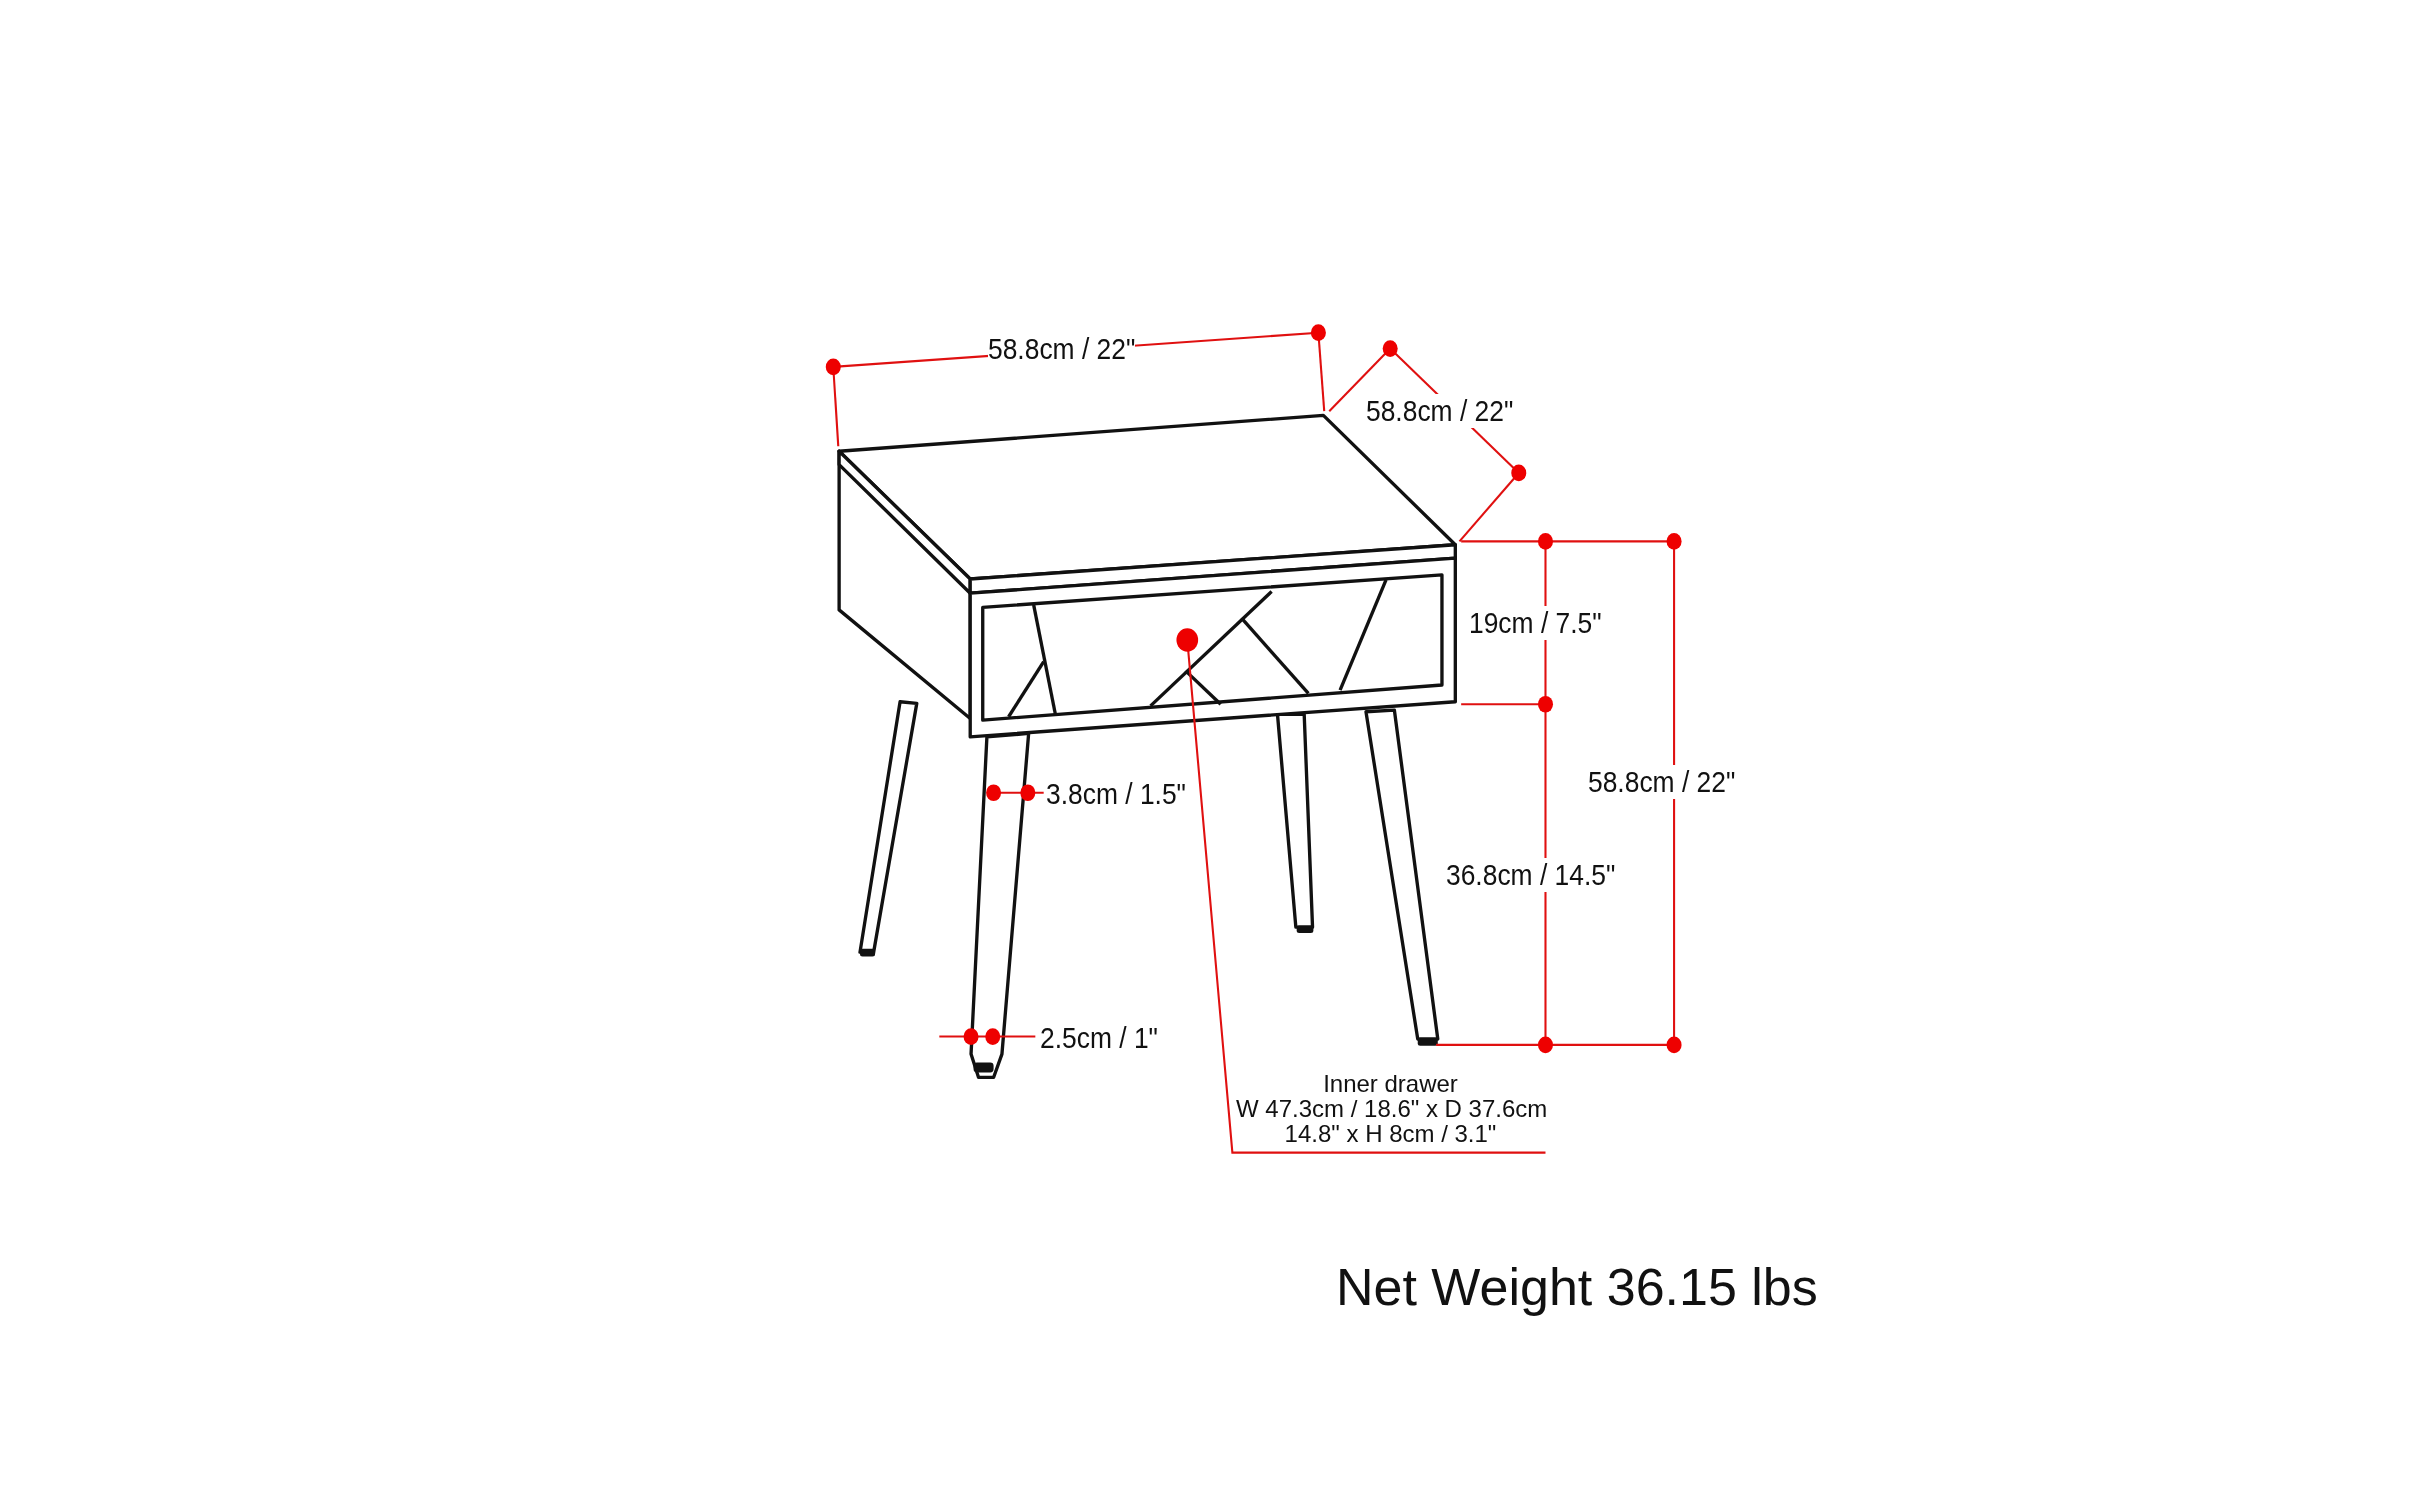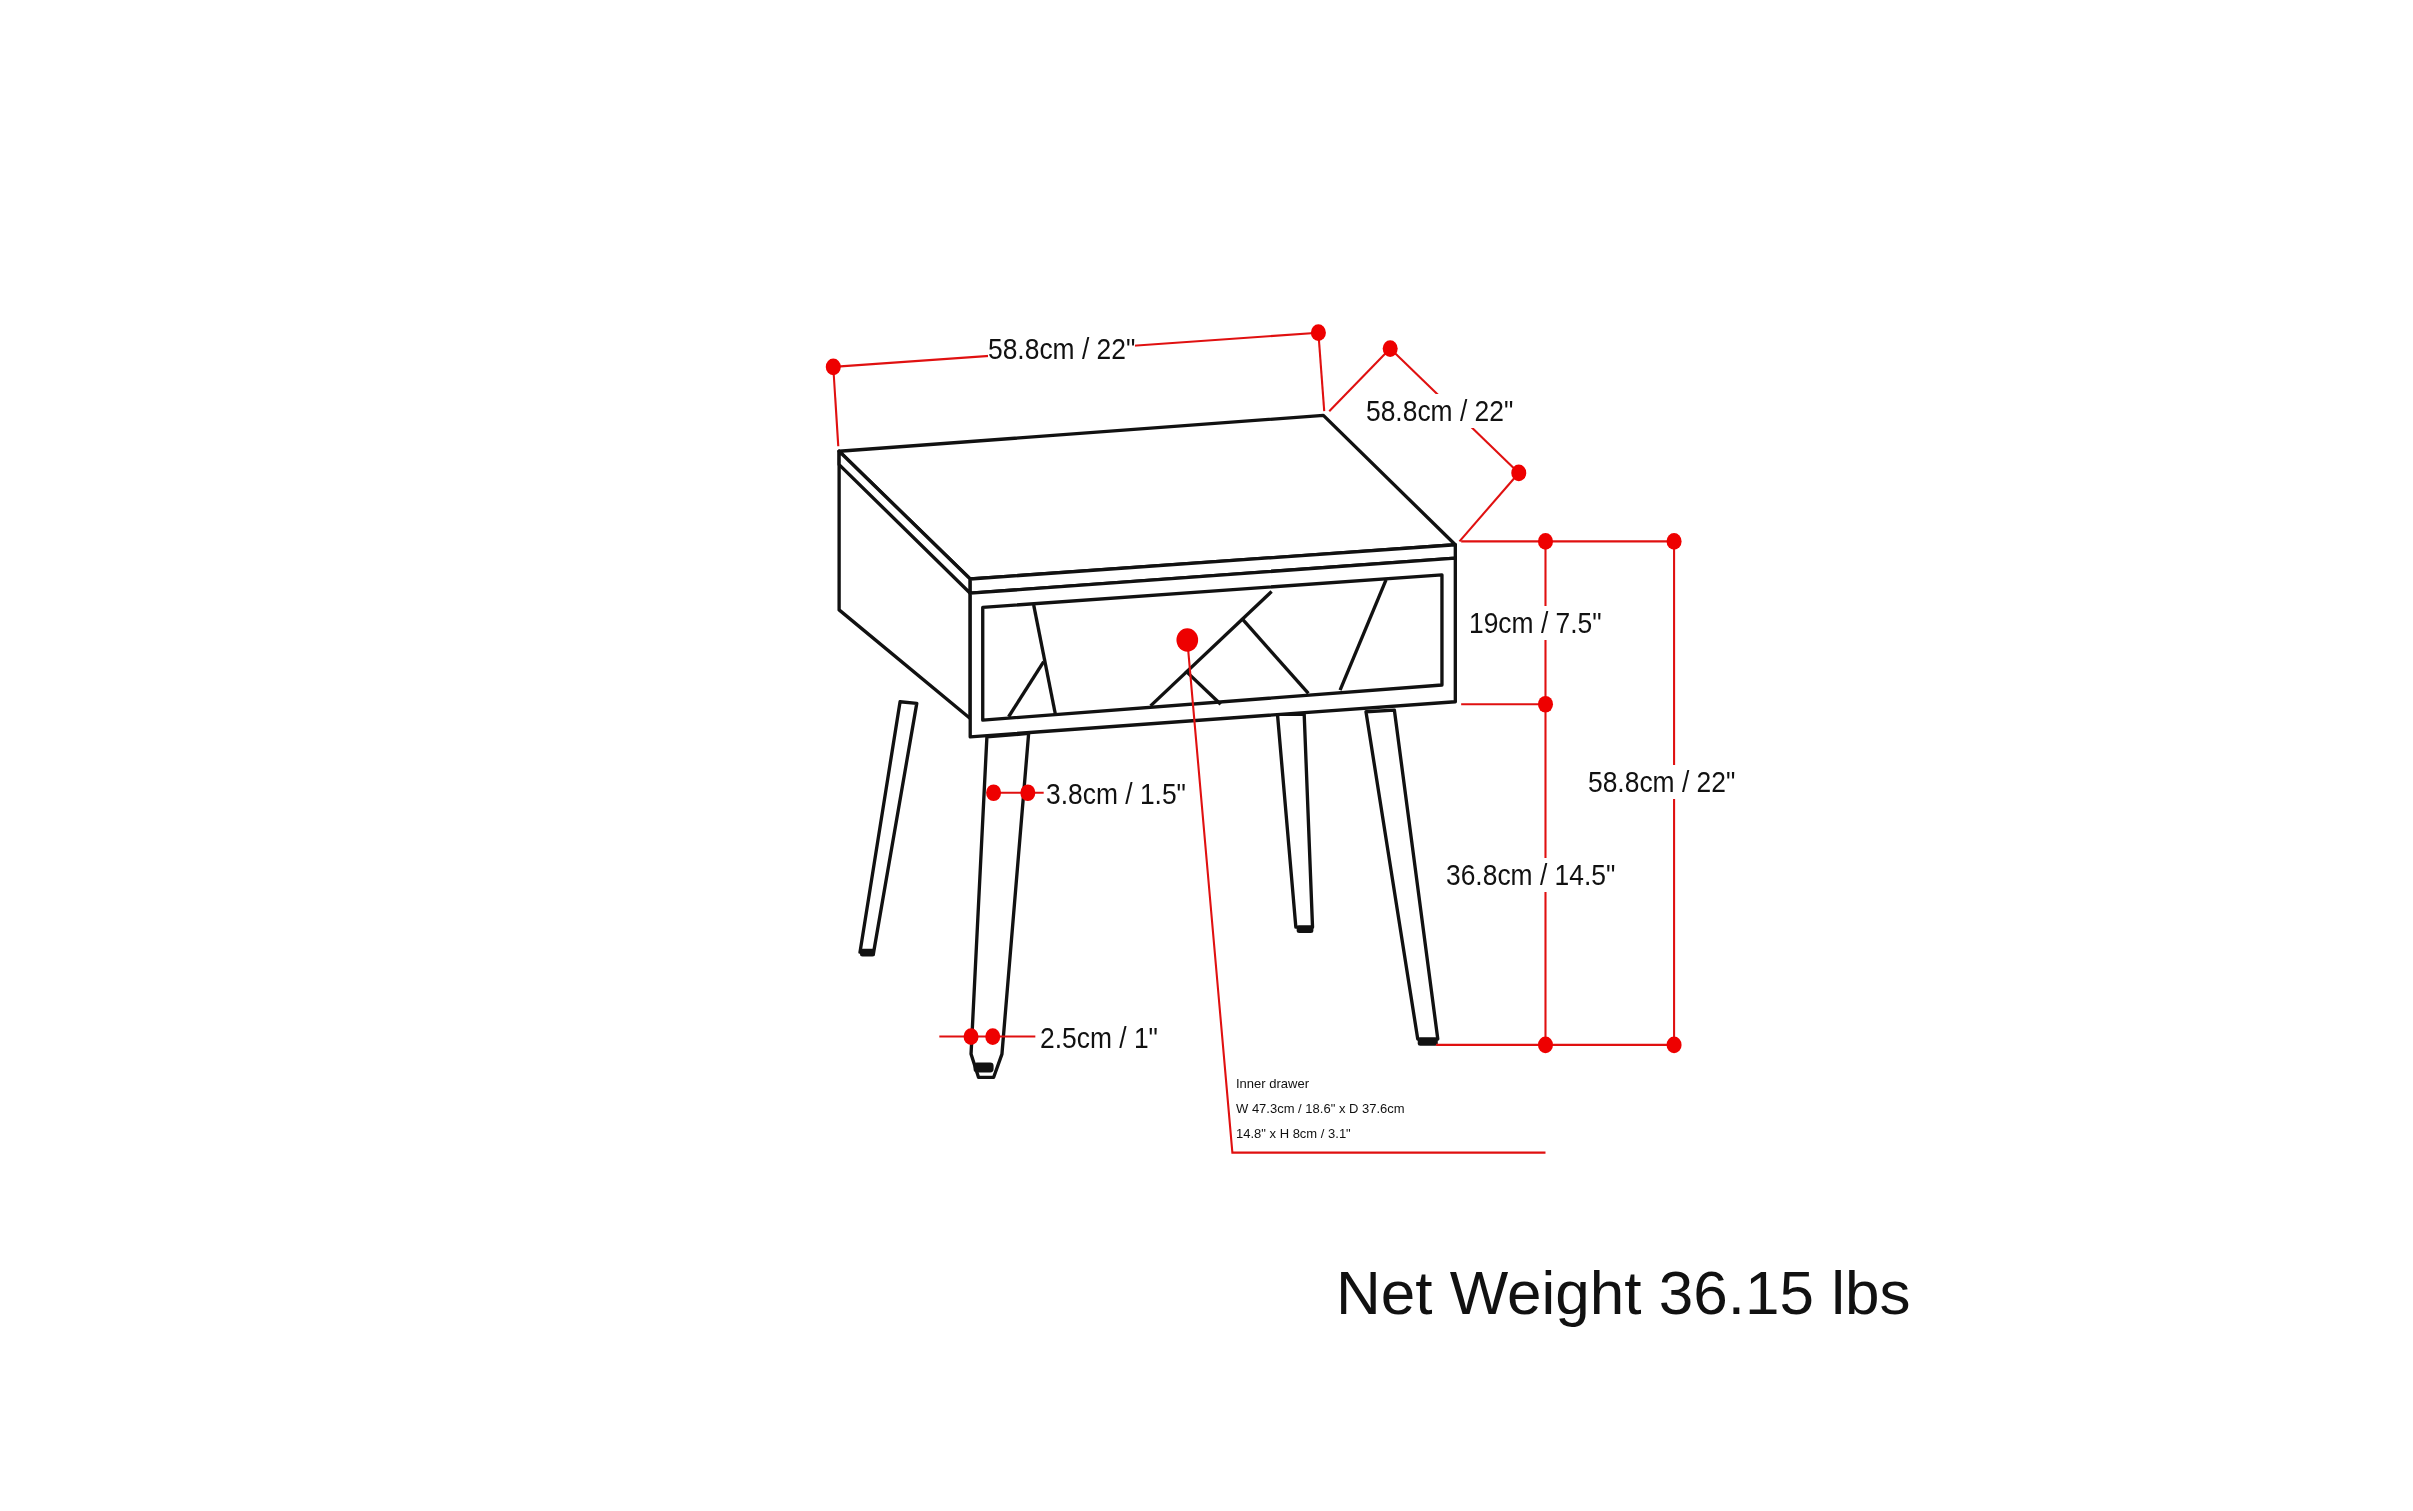--- a/index.html
+++ b/index.html
@@ -1,21 +1,21 @@
 <!DOCTYPE html>
 <html style="font-size:13.4px"><head>
 <meta charset="utf-8">
 <style>
   html,body{margin:0;padding:0;background:#ffffff;}
   #canvas{position:relative;width:2413px;height:1512px;background:#ffffff;overflow:hidden;font-family:"Liberation Sans",sans-serif;}
   svg{position:absolute;left:0;top:0;}
   .lbl{position:absolute;color:#111;white-space:nowrap;font-family:"Liberation Sans",sans-serif;transform:scaleX(0.88);transform-origin:left top;}
   .dim{font-size:30px;background:#fff;}
-  .note{font-size:13px;text-align:left;line-height:25px;transform:none;}
-  .weight{font-size:62px;transform:none;}
+  .note{font-size:24px;text-align:center;line-height:25px;transform:none;}
+  .weight{font-size:52px;transform:none;}
 </style>
 </head>
 <body>
 
 <div id="canvas">
   <svg width="2413" height="1512" viewBox="0 0 2890 1810">
     <g stroke="#111" stroke-width="4" fill="#fff" stroke-linejoin="round">
 
       <path d="M1078 840 L1030 1140 L1046 1142 L1098 842 Z"></path>
       <path d="M1530 855 L1552 1110 L1572 1110 L1562 855 Z"></path>

